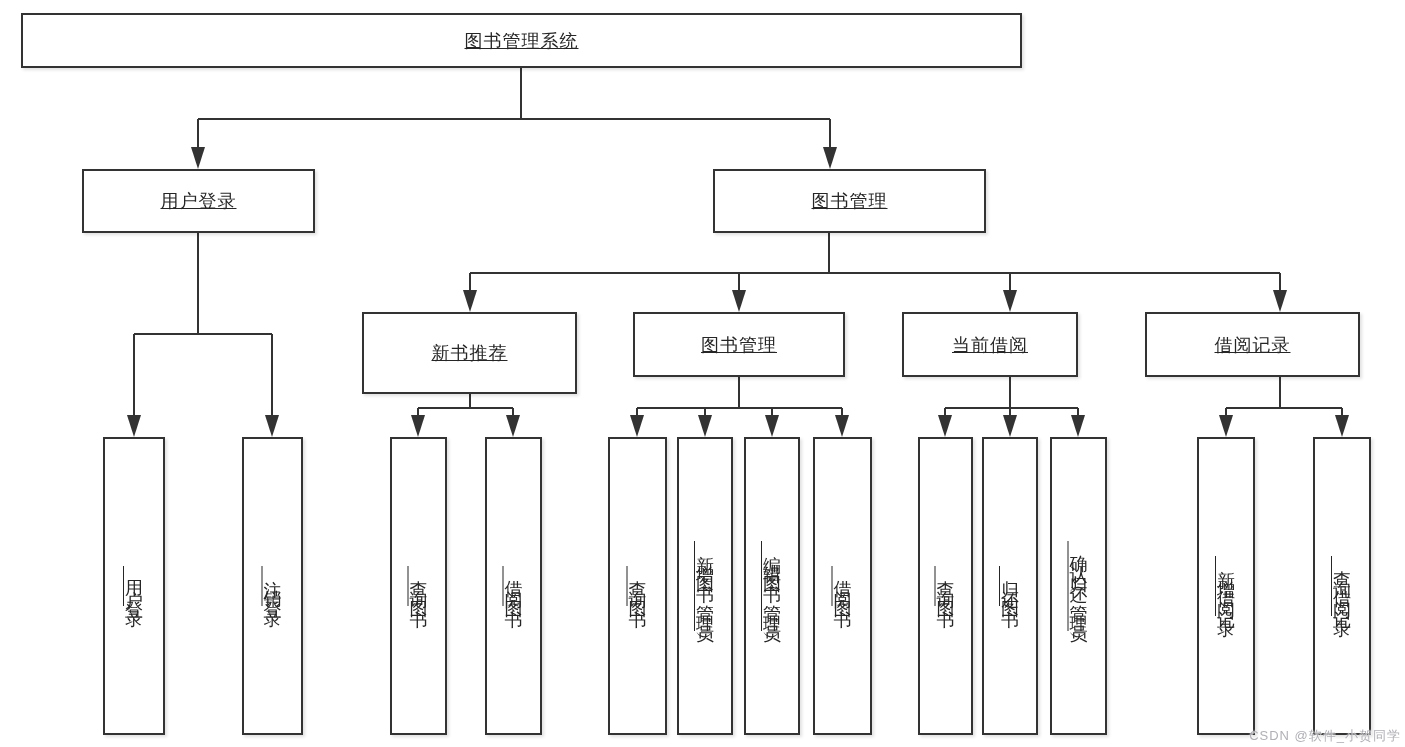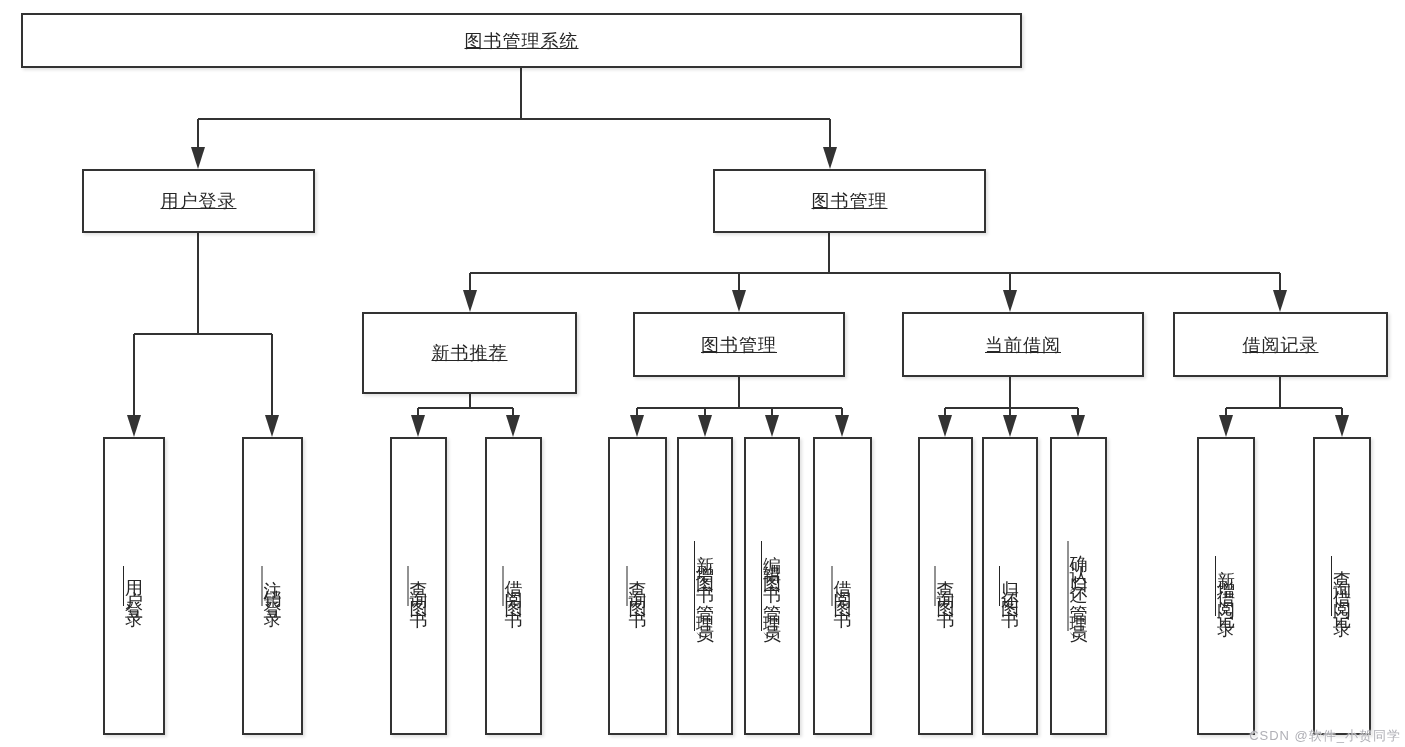--- a/index.html
+++ b/index.html
@@ -88,22 +88,22 @@
     </g>
   </svg>
 
   <div class="node" style="left:21px; top:13px; width:1001px; height:55px;">图书管理系统</div>
 
   <div class="node" style="left:82px; top:169px; width:233px; height:64px;">用户登录</div>
   <div class="node" style="left:713px; top:169px; width:273px; height:64px;">图书管理</div>
 
   <div class="node" style="left:362px; top:312px; width:215px; height:82px;">新书推荐</div>
   <div class="node" style="left:633px; top:312px; width:212px; height:65px;">图书管理</div>
-  <div class="node" style="left:902px; top:312px; width:242px; height:65px;">当前借阅</div>
-  <div class="node" style="left:1173px; top:312px; width:215px; height:65px;">借阅记录</div>
+  <div class="node" style="left:902px; top:312px; width:176px; height:65px;">当前借阅</div>
+  <div class="node" style="left:1145px; top:312px; width:215px; height:65px;">借阅记录</div>
 
   <div class="node v" style="left:103px; top:437px; width:62px; height:298px;">用户登录</div>
   <div class="node v" style="left:242px; top:437px; width:61px; height:298px;">注销登录</div>
 
   <div class="node v" style="left:390px; top:437px; width:57px; height:298px;">查询图书</div>
   <div class="node v" style="left:485px; top:437px; width:57px; height:298px;">借阅图书</div>
 
   <div class="node v" style="left:608px; top:437px; width:59px; height:298px;">查询图书</div>
   <div class="node v" style="left:677px; top:437px; width:56px; height:298px;">新增图书（管理员）</div>
   <div class="node v" style="left:744px; top:437px; width:56px; height:298px;">编辑图书（管理员）</div>

